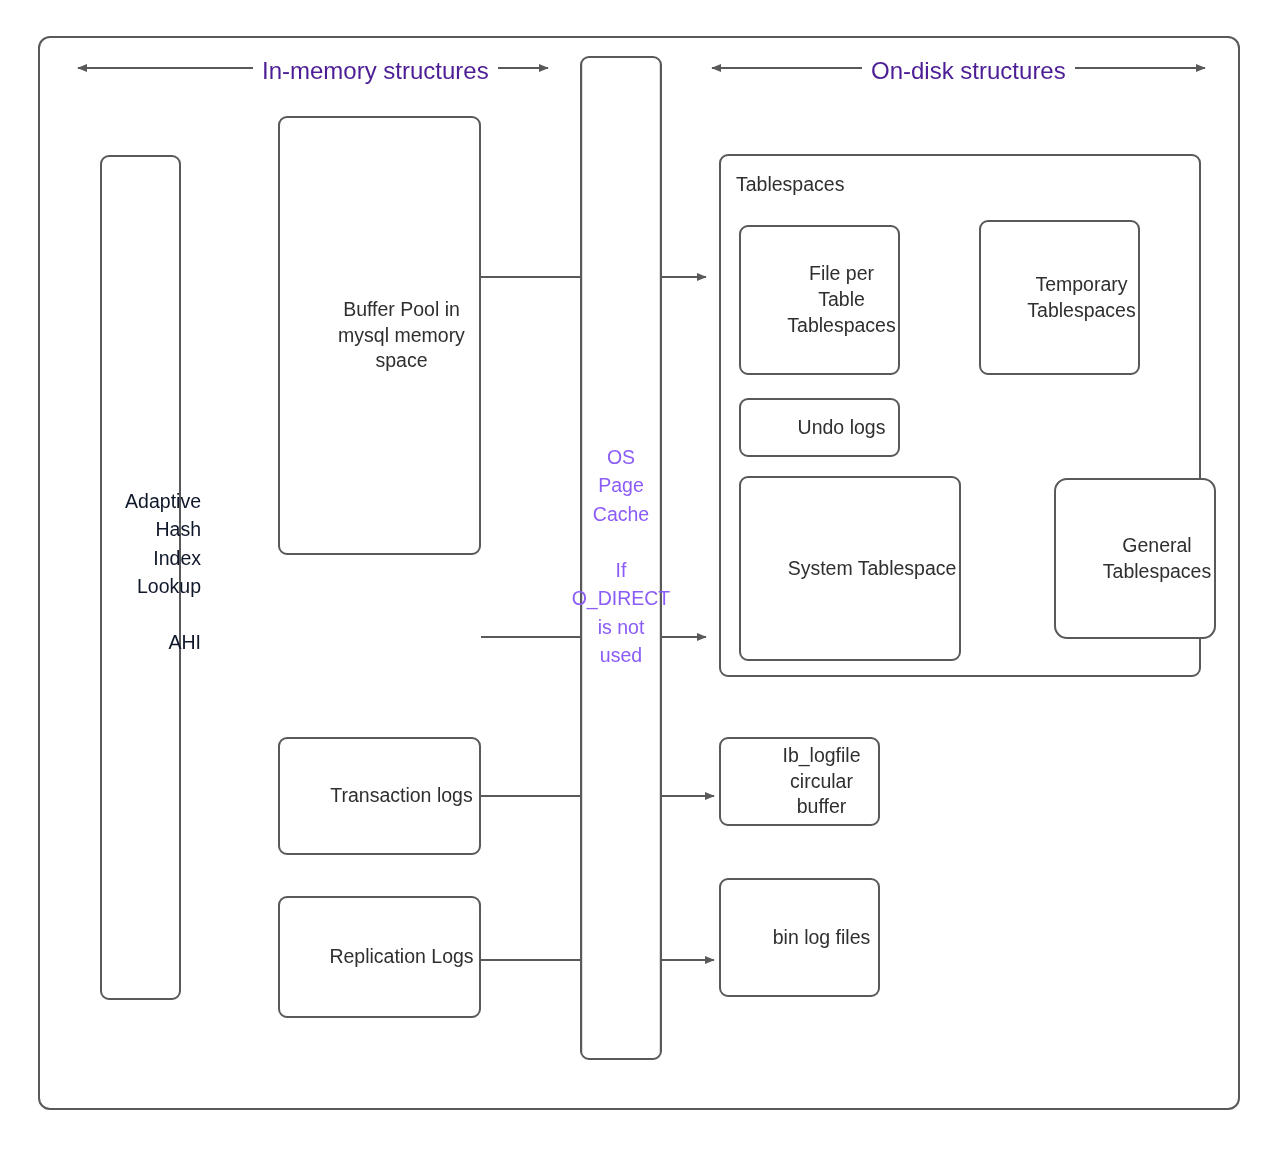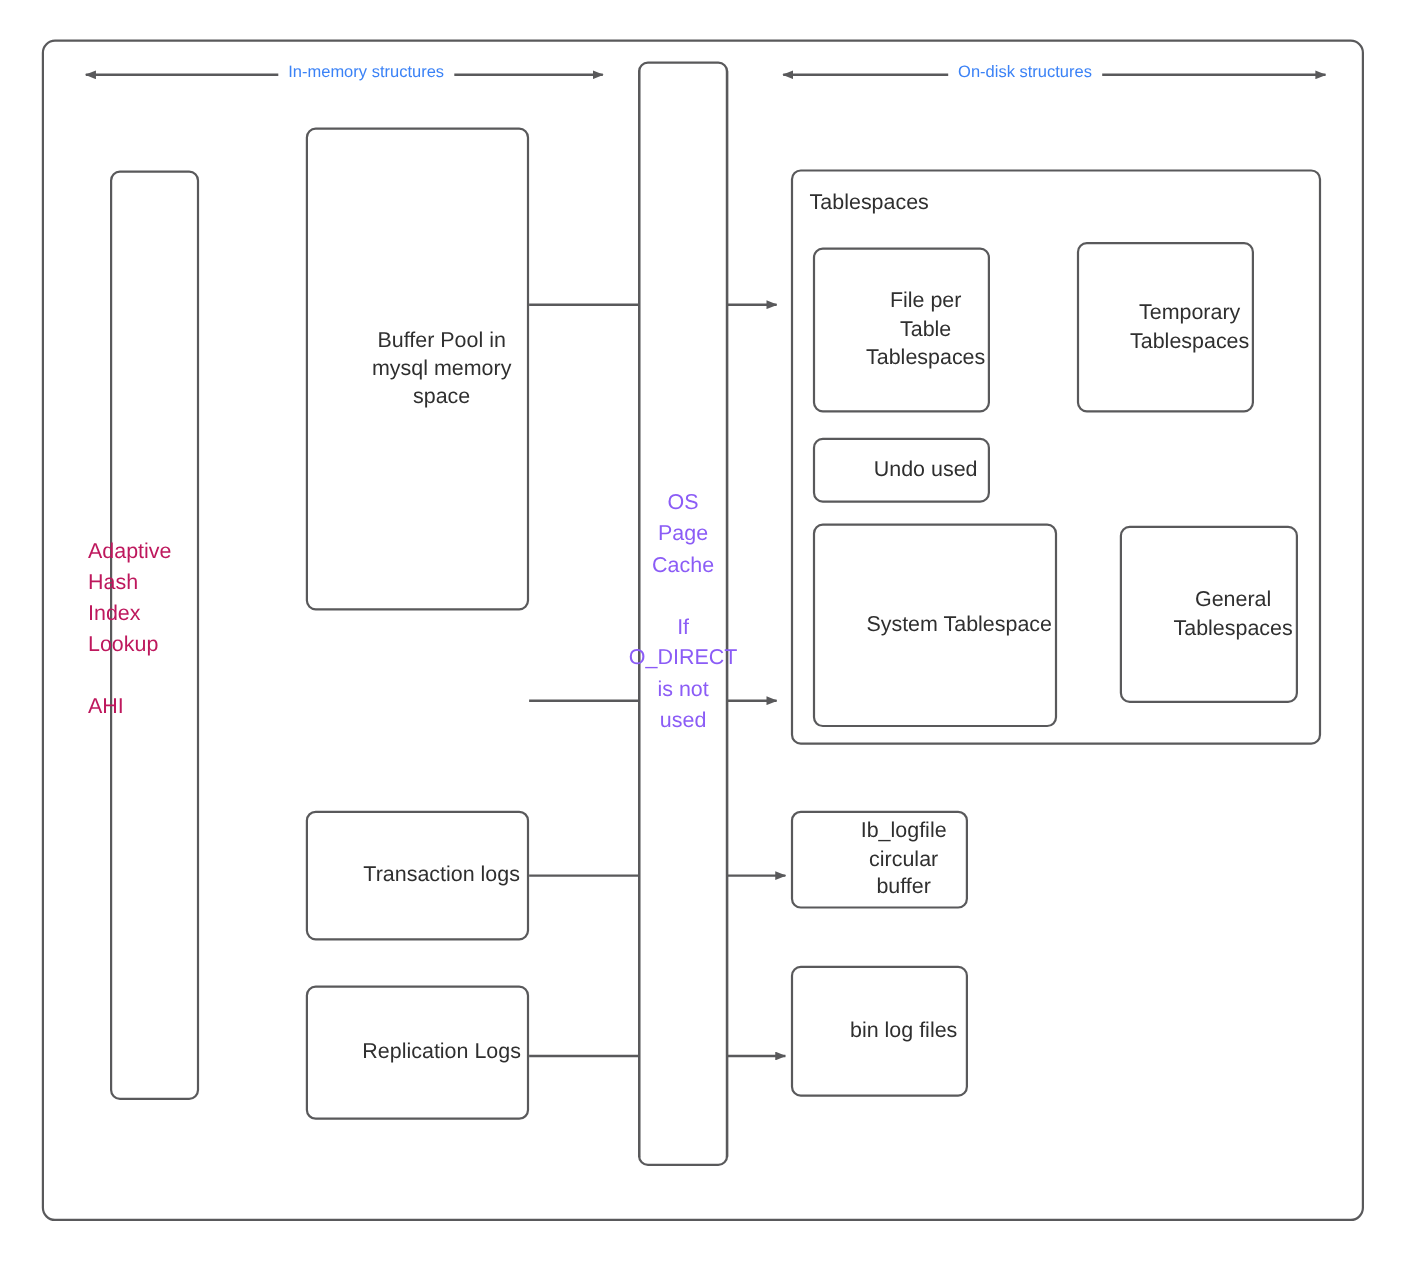--- a/index.html
+++ b/index.html
@@ -87,33 +87,33 @@
   
   #ahi-box {
     left: 100px; top: 155px;
     width: 81px; height: 845px;
     z-index: 3;
   }
   #ahi-text {
     position: absolute;
     left: 80px; top: 487px;
     width: 121px;
-    text-align: left;
+    text-align: right;
     font-size: 19.5px;
     line-height: 1.45;
-    color: #be185d;
+    color: #0f172a;
     white-space: pre-line;
     z-index: 6;
   }
 
   
   .header-label {
     position: absolute;
-    font-size: 15px;
-    color: #3b82f6;
+    font-size: 24px;
+    color: #4c1d95;
     background: #ffffff;
     padding: 0 9px;
     z-index: 4;
     white-space: nowrap;
   }
 
   svg.overlay {
     position: absolute;
     left: 0; top: 0;
     width: 1280px; height: 1160px;
@@ -204,28 +204,28 @@
     <span>File per Table
 Tablespaces</span>
   </div>
 
   <div class="node" style="left:979px; top:220px; width:161px; height:155px; z-index:5;">
     <span>Temporary
 Tablespaces</span>
   </div>
 
   <div class="node" style="left:739px; top:398px; width:161px; height:59px; z-index:5;">
-    <span>Undo used</span>
+    <span>Undo logs</span>
   </div>
 
   <div class="node" style="left:739px; top:476px; width:222px; height:185px; z-index:5;">
     <span>System Tablespace</span>
   </div>
 
-  <div class="node" style="left:1018px; top:478px; width:162px; height:161px; z-index:5;">
+  <div class="node" style="left:1054px; top:478px; width:162px; height:161px; z-index:5;border-radius:13px;">
     <span>General
 Tablespaces</span>
   </div>
 
   <div class="node" style="left:719px; top:737px; width:161px; height:89px;">
     <span>Ib_logfile
 circular buffer</span>
   </div>
 
   <div class="node" style="left:719px; top:878px; width:161px; height:119px;">

